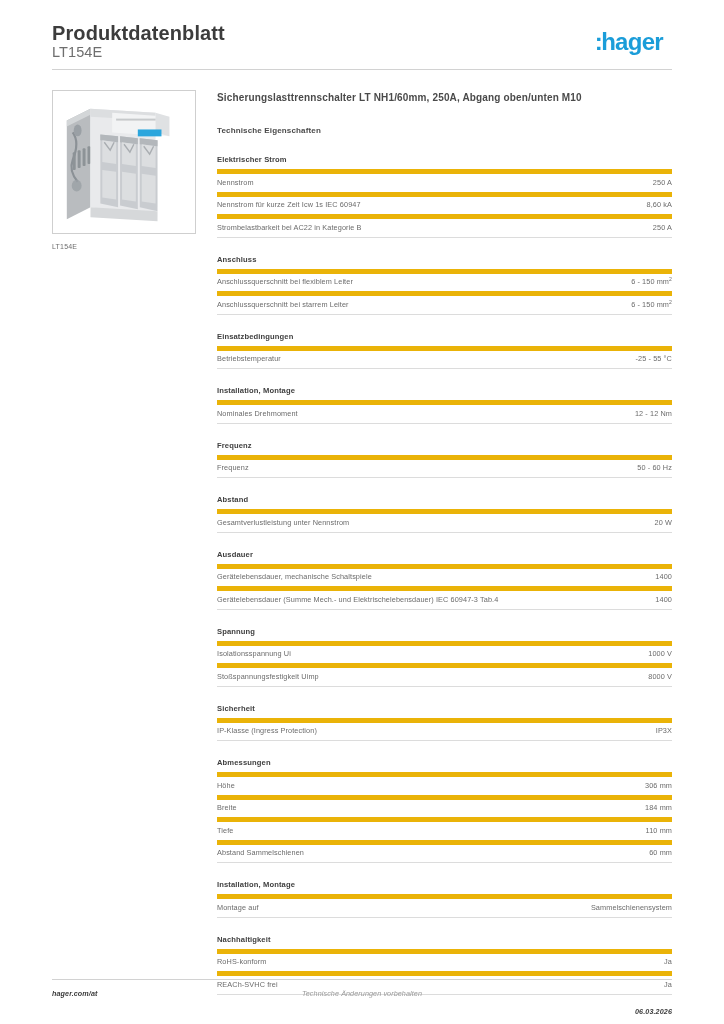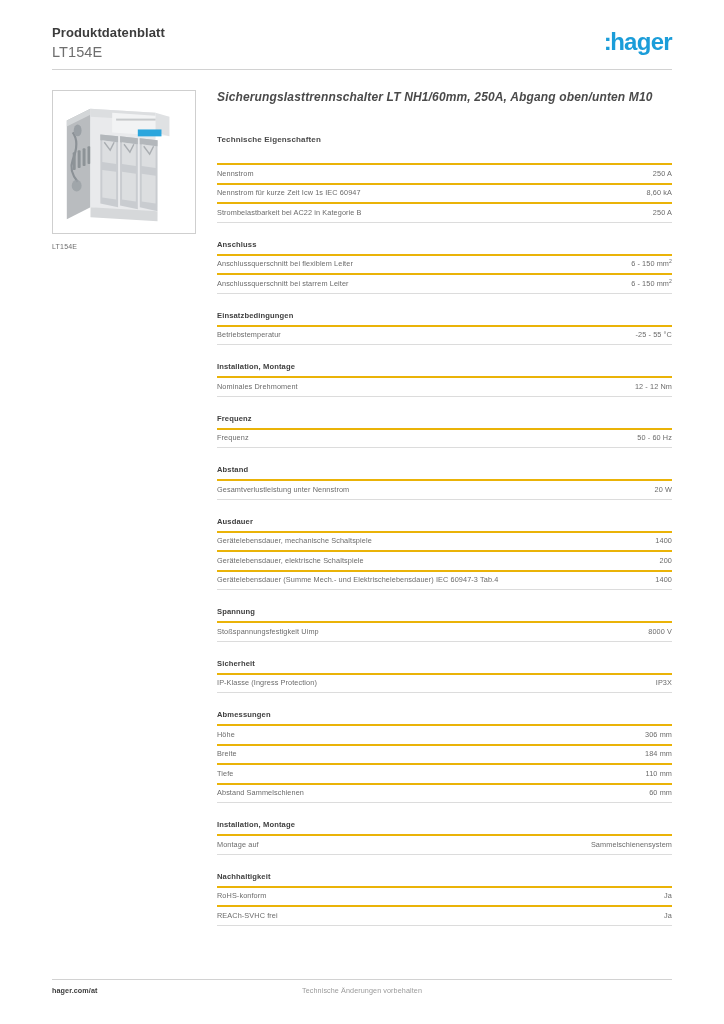--- a/index.html
+++ b/index.html
@@ -24,38 +24,38 @@
 
   
   .header {
     position: absolute;
     left: 52px;
     top: 24px;
     right: 52px;
     height: 46px;
   }
   .doc-title {
-    font-size: 13px;
+    font-size: 20px;
     font-weight: bold;
     color: #3c3c3c;
     letter-spacing: 0.1px;
     line-height: 18px;
     margin: 0;
   }
   .doc-subtitle {
     font-size: 14.5px;
     font-weight: normal;
     color: #6e6e6e;
     line-height: 19px;
     margin: 1px 0 0 0;
     letter-spacing: 0.1px;
   }
   .logo {
     position: absolute;
-    right: 0;
+    right: 9px;
     top: 5px;
     font-size: 24px;
     font-weight: bold;
     color: #1b9dd9;
     letter-spacing: -0.7px;
     line-height: 26px;
     user-select: none;
   }
   .logo .colon {
     color: #1b9dd9;
@@ -95,27 +95,26 @@
   .prod-svg { display:block; width:100%; height:100%; }
 
   
   .spec-col {
     position: absolute;
     left: 217px;
     top: 92px;
     width: 455px;
   }
   .product-headline {
-    font-size: 12px;
+    font-size: 10px;
     font-weight: bold;
     color: #4a4a4a;
     letter-spacing: 0.15px;
     line-height: 11px;
-    margin: 0 0 31px 0;
-    font-style: italic;
+    margin: 0 0 22px 0;
   }
   .tech-heading {
     font-size: 8px;
     font-weight: bold;
     color: #4a4a4a;
     letter-spacing: 0.15px;
     line-height: 11px;
     margin: 0 0 18px 0;
   }
 
@@ -129,21 +128,21 @@
     padding-bottom: 4px;
     margin: 0;
   }
   table.spec-table {
     width: 100%;
     border-collapse: collapse;
     table-layout: fixed;
   }
   table.spec-table tr { }
   table.spec-table td {
-    border-top: 2px solid #eab308;
+    border-top: 5px solid #eab308;
     padding: 3.5px 0 3.5px 0;
     font-size: 7.3px;
     color: #6b6b6b;
     letter-spacing: 0.1px;
     line-height: 10.5px;
     vertical-align: top;
   }
   table.spec-table tr:last-child td {
     border-bottom: 1px solid #dcdcdc;
   }
@@ -160,21 +159,23 @@
     height: 1px;
     background: #d2d2d2;
   }
   .footer {
     position: absolute;
     left: 52px;
     right: 52px;
     bottom: 24px;
     height: 14px;
     display: flex;
+    align-items: center;
     justify-content: space-between;
+    font-style: italic;
   }
   .footer-left {
     font-size: 7.2px;
     font-weight: bold;
     color: #3c3c3c;
     letter-spacing: 0.1px;
   }
   .footer-center {
     font-size: 7.2px;
     color: #9a9a9a;
@@ -259,20 +260,21 @@
       </svg>
     </div>
     <div class="caption">LT154E</div>
   </div>
 
   <div class="spec-col">
     <div class="product-headline">Sicherungslasttrennschalter LT NH1/60mm, 250A, Abgang oben/unten M10</div>
     <div class="tech-heading">Technische Eigenschaften</div>
     <div id="sections-host">
         <div class="section">
+          <div class="section-title">Elektrischer Strom</div>
           <table class="spec-table">
             <tbody>
               <tr>
                 <td class="spec-label">Nennstrom</td>
                 <td class="spec-value">250 A</td>
               </tr>
               <tr>
                 <td class="spec-label">Nennstrom für kurze Zeit Icw 1s IEC 60947</td>
                 <td class="spec-value">8,60 kA</td>
               </tr>
@@ -344,34 +346,34 @@
         </div>
         <div class="section">
           <div class="section-title">Ausdauer</div>
           <table class="spec-table">
             <tbody>
               <tr>
                 <td class="spec-label">Gerätelebensdauer, mechanische Schaltspiele</td>
                 <td class="spec-value">1400</td>
               </tr>
               <tr>
-                <td class="spec-label">Gerätelebensdauer, elektrische Schaltspiele</td>
-                <td class="spec-value">200</td>
-              </tr>
-              <tr>
                 <td class="spec-label">Gerätelebensdauer (Summe Mech.- und Elektrischelebensdauer) IEC 60947-3 Tab.4</td>
                 <td class="spec-value">1400</td>
               </tr>
             </tbody>
           </table>
         </div>
         <div class="section">
           <div class="section-title">Spannung</div>
           <table class="spec-table">
             <tbody>
+              <tr>
+                <td class="spec-label">Isolationsspannung Ui</td>
+                <td class="spec-value">1000 V</td>
+              </tr>
               <tr>
                 <td class="spec-label">Stoßspannungsfestigkeit Uimp</td>
                 <td class="spec-value">8000 V</td>
               </tr>
             </tbody>
           </table>
         </div>
         <div class="section">
           <div class="section-title">Sicherheit</div>
           <table class="spec-table">

